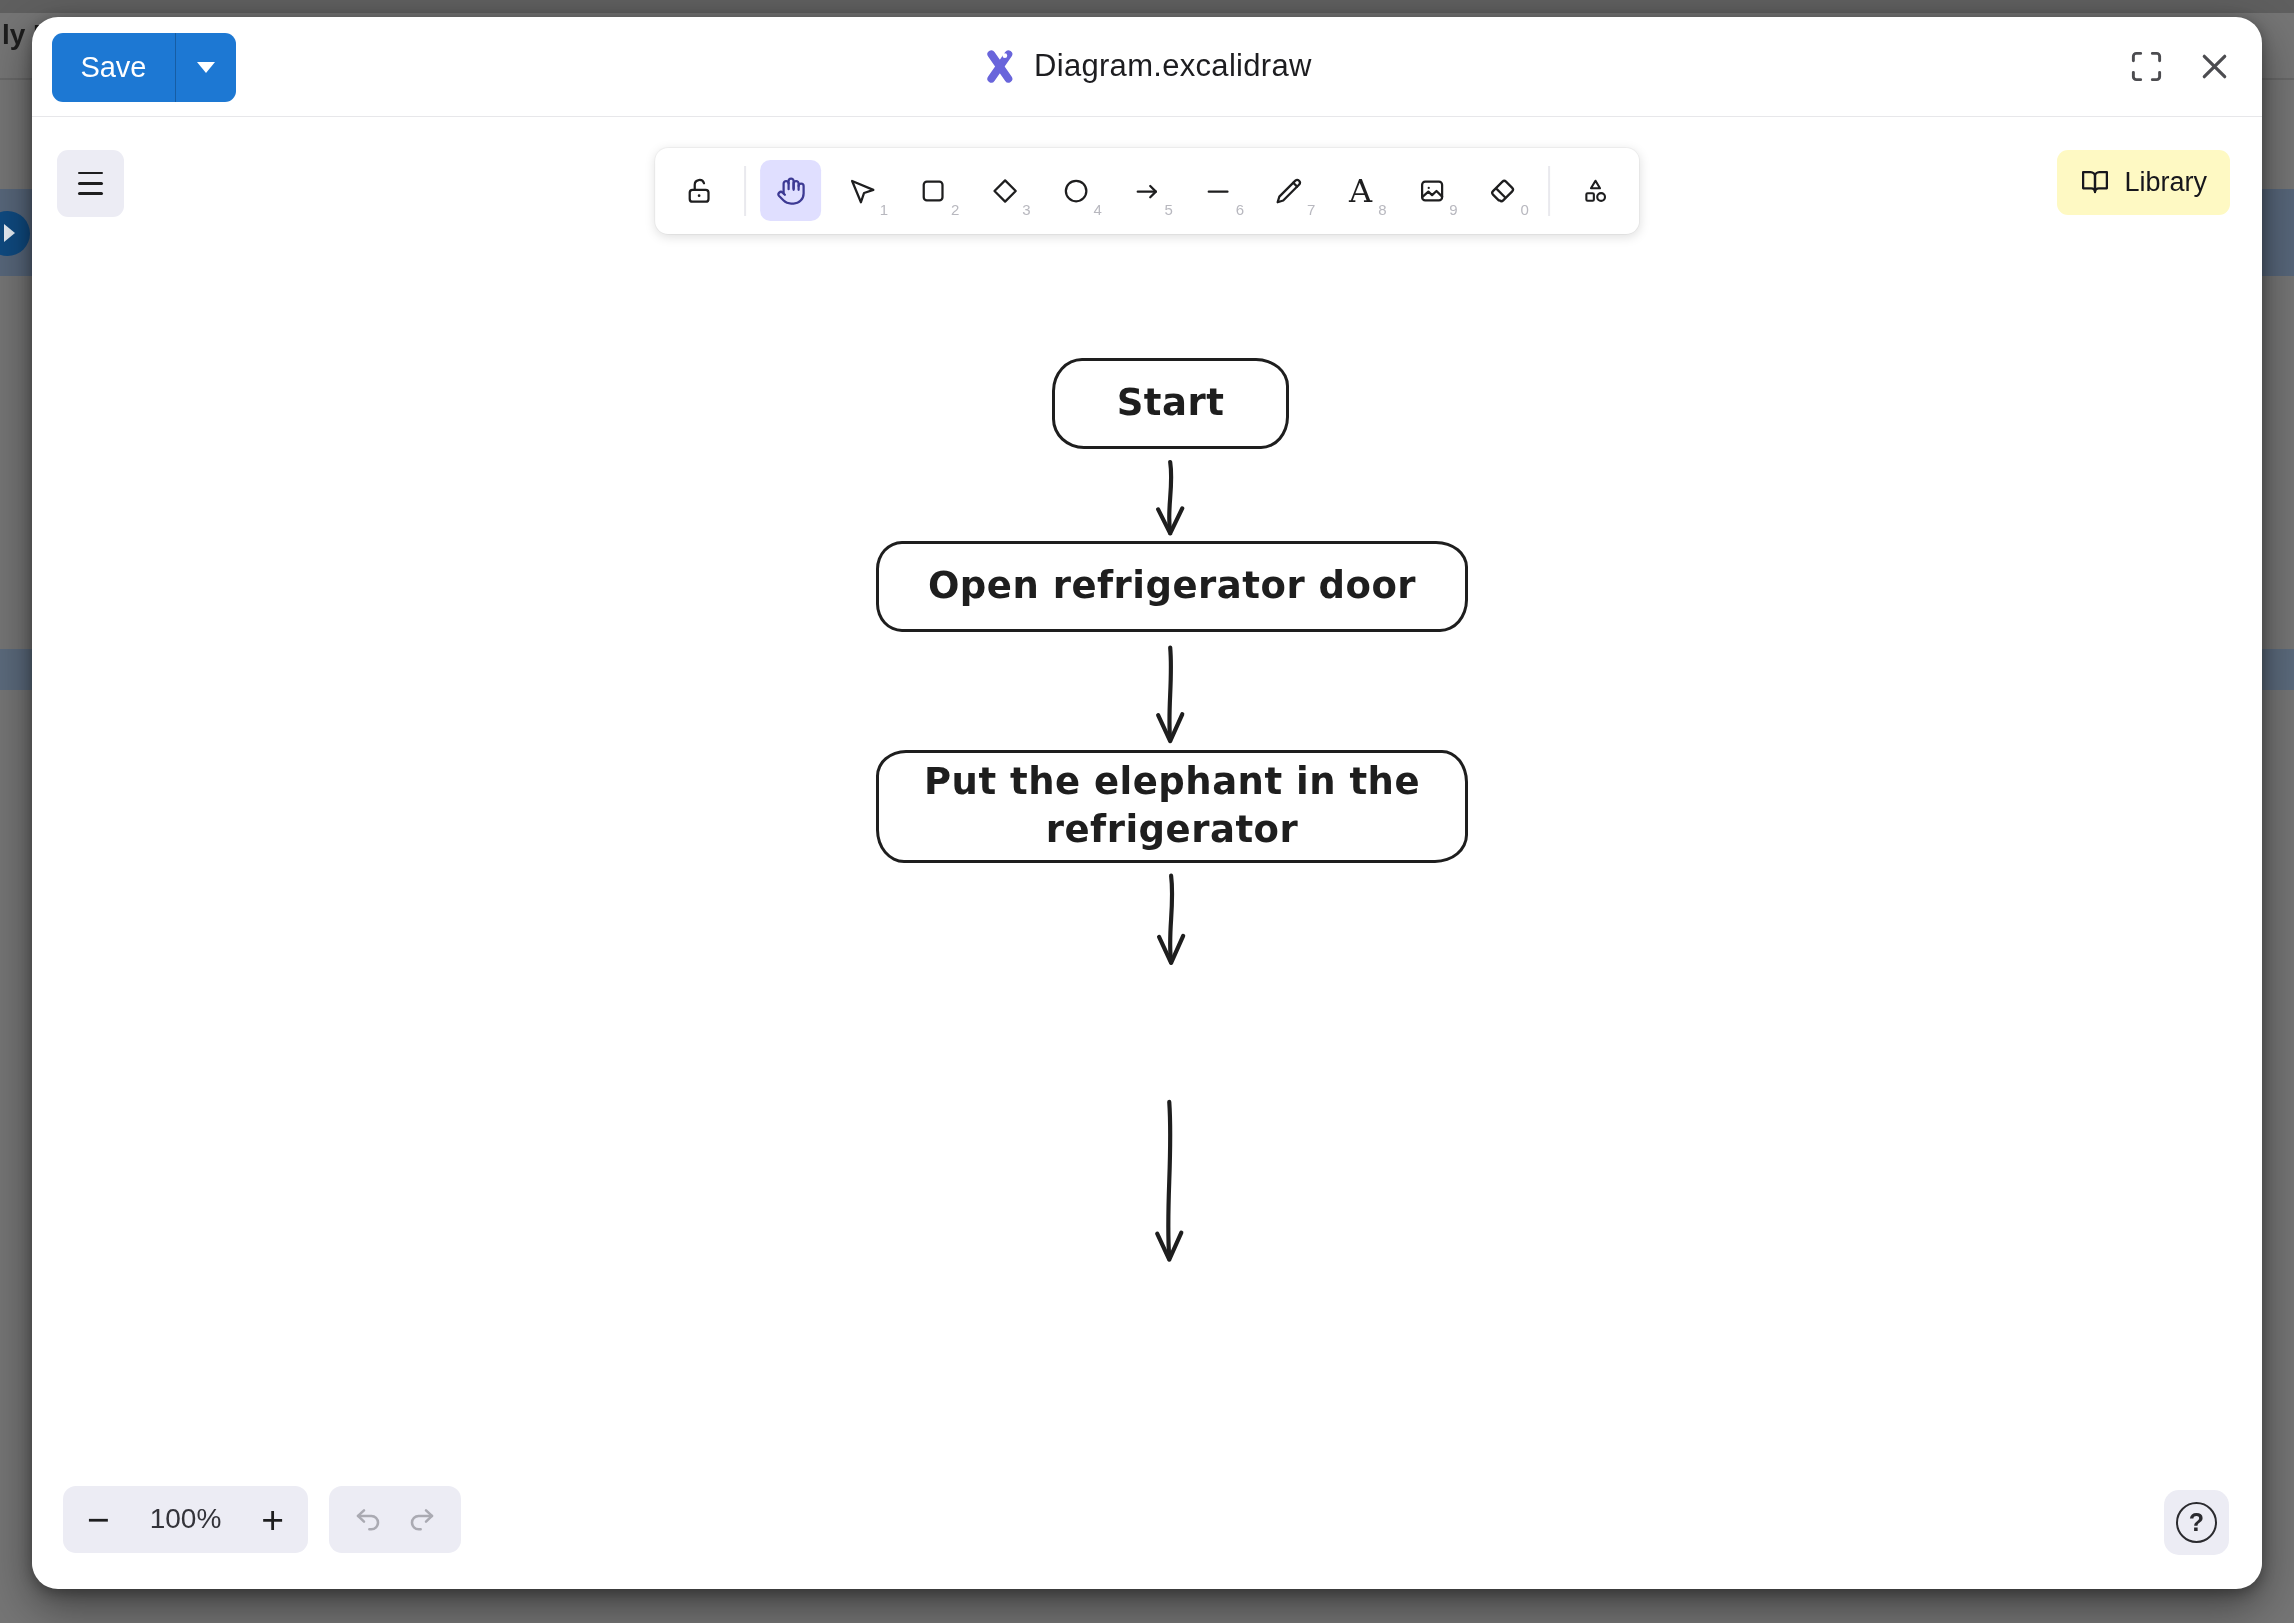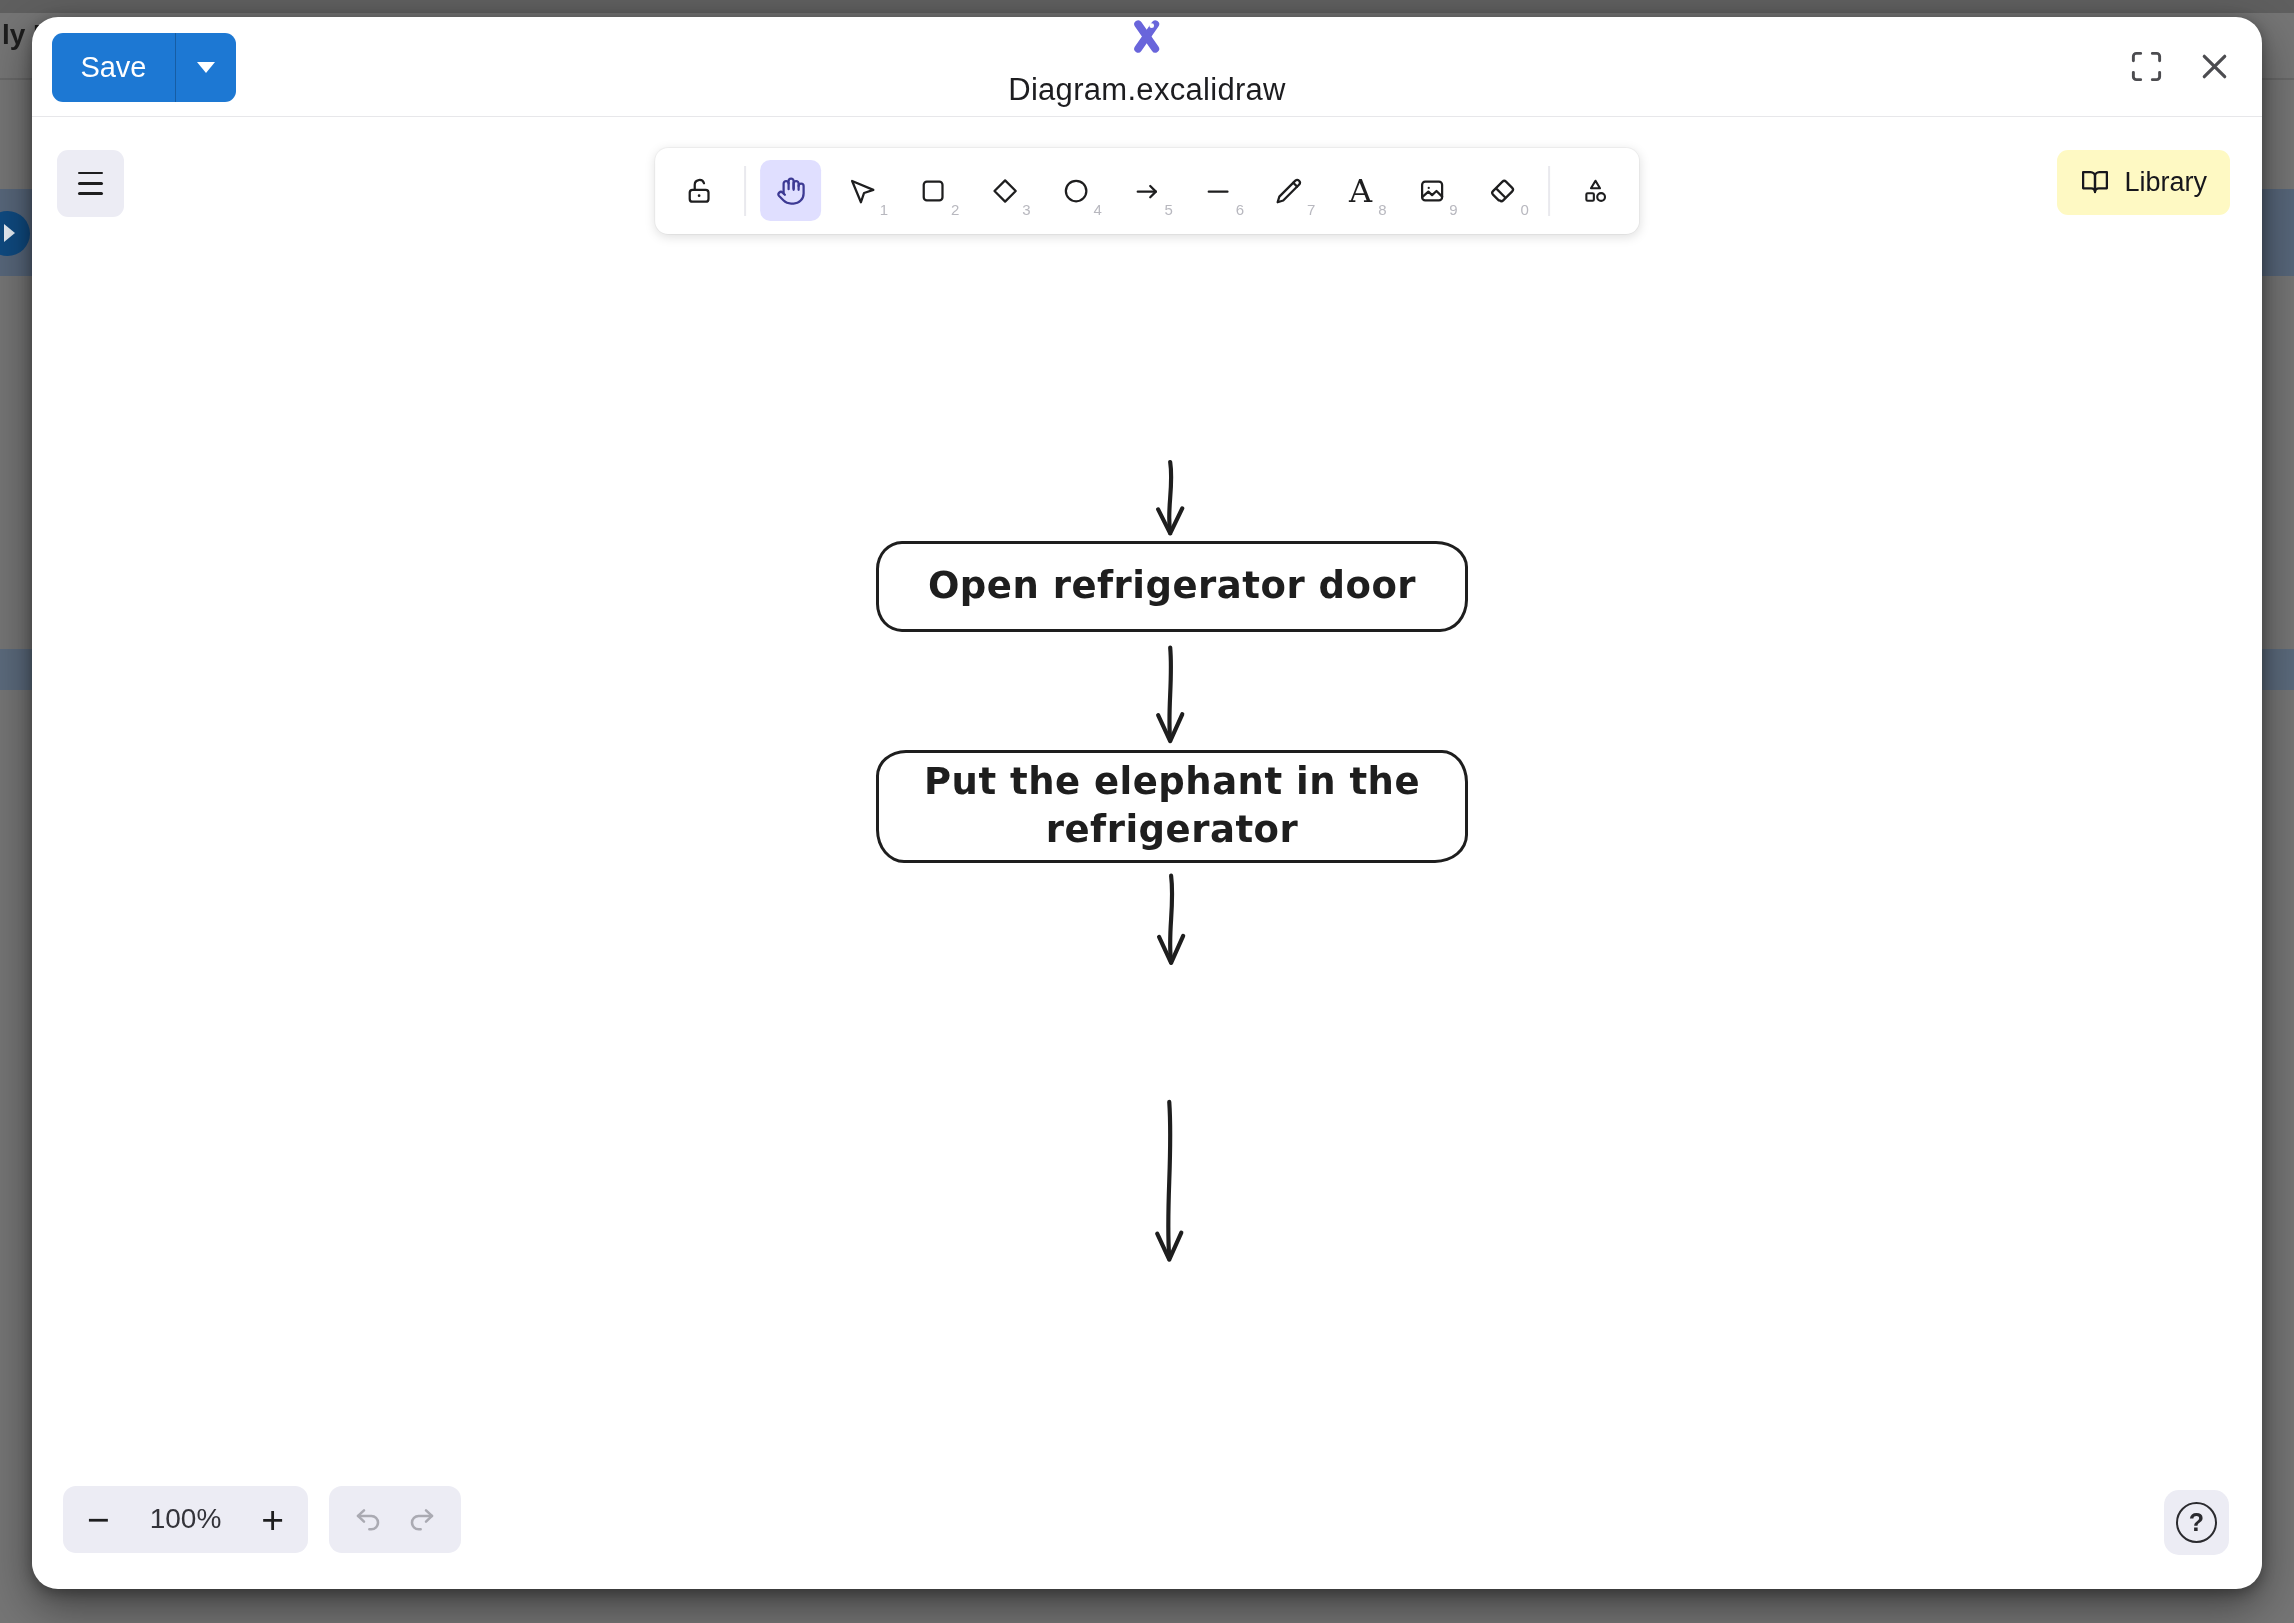--- a/index.html
+++ b/index.html
@@ -31,21 +31,21 @@
 
   .save-split {
     position:absolute; left:20.4px; top:16.7px; height:69px; display:flex; align-items:stretch;
     border-radius:11px; overflow:hidden; background:#1d78d3; cursor:pointer;
   }
   .save-main { display:flex; align-items:center; padding:12px 28px; color:#fff; font-size:29px; font-weight:500; }
   .save-caret { display:flex; align-items:center; justify-content:center; width:61px; border-left:1.9px solid rgba(0,0,0,.22); }
   .save-caret i { width:0; height:0; border-left:9.3px solid transparent; border-right:9.3px solid transparent; border-top:11px solid #ffffff; }
 
   .title-group { position:absolute; left:50%; top:0; height:100%; transform:translateX(-50%);
-    display:flex; align-items:center; gap:16.7px;flex-direction:column; }
+    display:flex; align-items:center; gap:16.7px; }
   .title-text { font-size:31px; font-weight:500; color:#1d1d20; letter-spacing:0.3px; }
 
   .win-btns { position:absolute; right:30px; top:0; height:100%; display:flex; align-items:center; gap:33px; }
   .icon-btn { background:none; border:none; cursor:pointer; display:flex; align-items:center; justify-content:center; padding:0; }
 
   
   .canvas { position:absolute; left:0; top:100px; width:2230px; height:1470px; border-radius:0 0 26px 26px; overflow:hidden; background:#fff; }
 
   .hamburger { position:absolute; left:25px; top:33px; width:67px; height:67px; border-radius:11px;
     background:#ececf4; border:none; cursor:pointer; display:flex; flex-direction:column; align-items:center; justify-content:center; gap:7.4px; }
@@ -274,20 +274,21 @@
         <path d="M1227 372 C1231 398 1223 424 1227 447"></path>
         <path d="M1214 423 L1227 449 M1240 422 L1227 449"></path>
         <path d="M1227 572 C1230 606 1224 640 1227 671"></path>
         <path d="M1214 645 L1227 673 M1240 644 L1227 673"></path>
         <path d="M1228 818 C1232 850 1224 880 1228 910"></path>
         <path d="M1215 884 L1228 912 M1241 883 L1228 912"></path>
         <path d="M1226 1062 C1230 1120 1222 1175 1226 1230"></path>
         <path d="M1213 1204 L1226 1232 M1239 1203 L1226 1232"></path>
       </svg>
 
+      <div class="node node-start">Start</div>
       <div class="node node-open">Open refrigerator door</div>
       <div class="node node-put">Put the elephant in the refrigerator</div>
     </div>
 
     <div class="zoom-pill">
       <button class="zoom-btn">−</button>
       <span class="zoom-level">100%</span>
       <button class="zoom-btn">+</button>
     </div>
 

